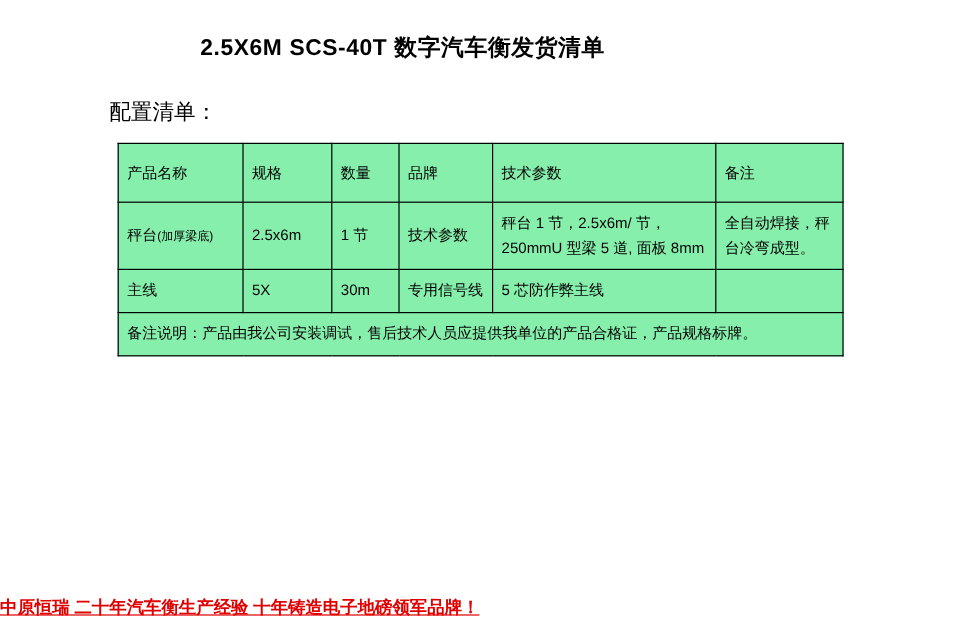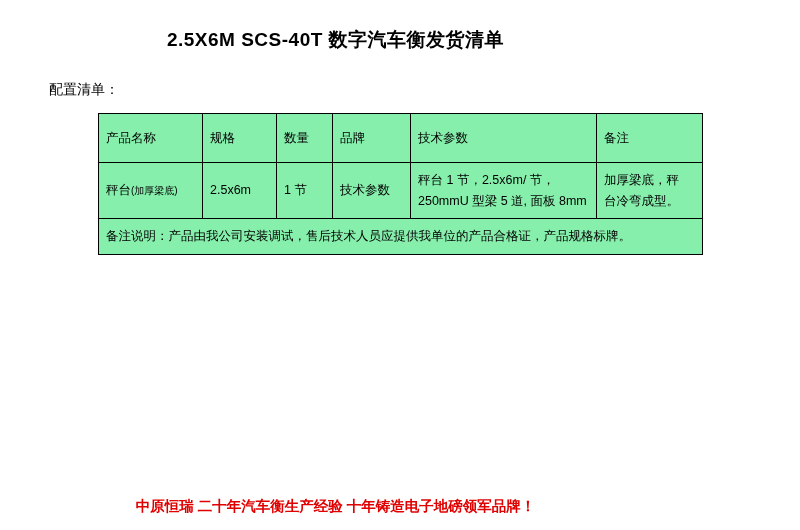--- a/index.html
+++ b/index.html
@@ -22,22 +22,22 @@
   }
   .doc-title {
     text-align: center;
     font-size: 19px;
     font-weight: bold;
     letter-spacing: 0.5px;
     padding-top: 27px;
     color: #000;
   }
   .subtitle {
-    font-size: 14px;
-    margin: 28px 0 0 49px;
+    font-size: 18px;
+    margin: 28px 0 0 91px;
     color: #000;
   }
   table.spec {
     border-collapse: collapse;
     margin: 14px 0 0 98px;
     width: 604px;
     table-layout: fixed;
     background: #86efac;
   }
   table.spec td {
@@ -66,24 +66,25 @@
   .note-row td {
     font-size: 12.5px;
     padding-top: 9px;
     padding-bottom: 9px;
   }
   .footer {
     position: absolute;
     left: 0;
     right: 0;
     bottom: 14px;
-    text-align: center;
+    text-align: left;
     color: #e00000;
     font-size: 14.5px;
     font-weight: bold;
+    text-decoration: underline;
   }
   .cell-multiline { white-space: pre-line; }
 </style>
 </head>
 <body>
 
 <div class="page">
 
   <div class="doc-title">2.5X6M  SCS-40T 数字汽车衡发货清单</div>
 
@@ -108,27 +109,35 @@
         <td>备注</td>
       </tr>
 
       <tr>
         <td><span>秤台</span><span class="small-note">(加厚梁底)</span></td>
         <td>2.5x6m</td>
         <td>1 节</td>
         <td>技术参数</td>
         <td class="cell-multiline">秤台 1 节，2.5x6m/ 节，
 250mmU 型梁 5 道, 面板 8mm</td>
-        <td class="cell-multiline">加厚梁底，秤
+        <td class="cell-multiline">全自动焊接，秤
 台冷弯成型。</td>
       </tr>
 
 
 
 
+      <tr>
+        <td>主线</td>
+        <td>5X</td>
+        <td>30m</td>
+        <td>专用信号线</td>
+        <td class="cell-multiline">5 芯防作弊主线</td>
+        <td class="cell-multiline"></td>
+      </tr>
 
       <tr class="note-row">
         <td colspan="6">备注说明：产品由我公司安装调试，售后技术人员应提供我单位的产品合格证，产品规格标牌。</td>
       </tr>
     </tbody>
   </table>
 
   <div class="footer">中原恒瑞  二十年汽车衡生产经验  十年铸造电子地磅领军品牌！</div>
 
 </div>

